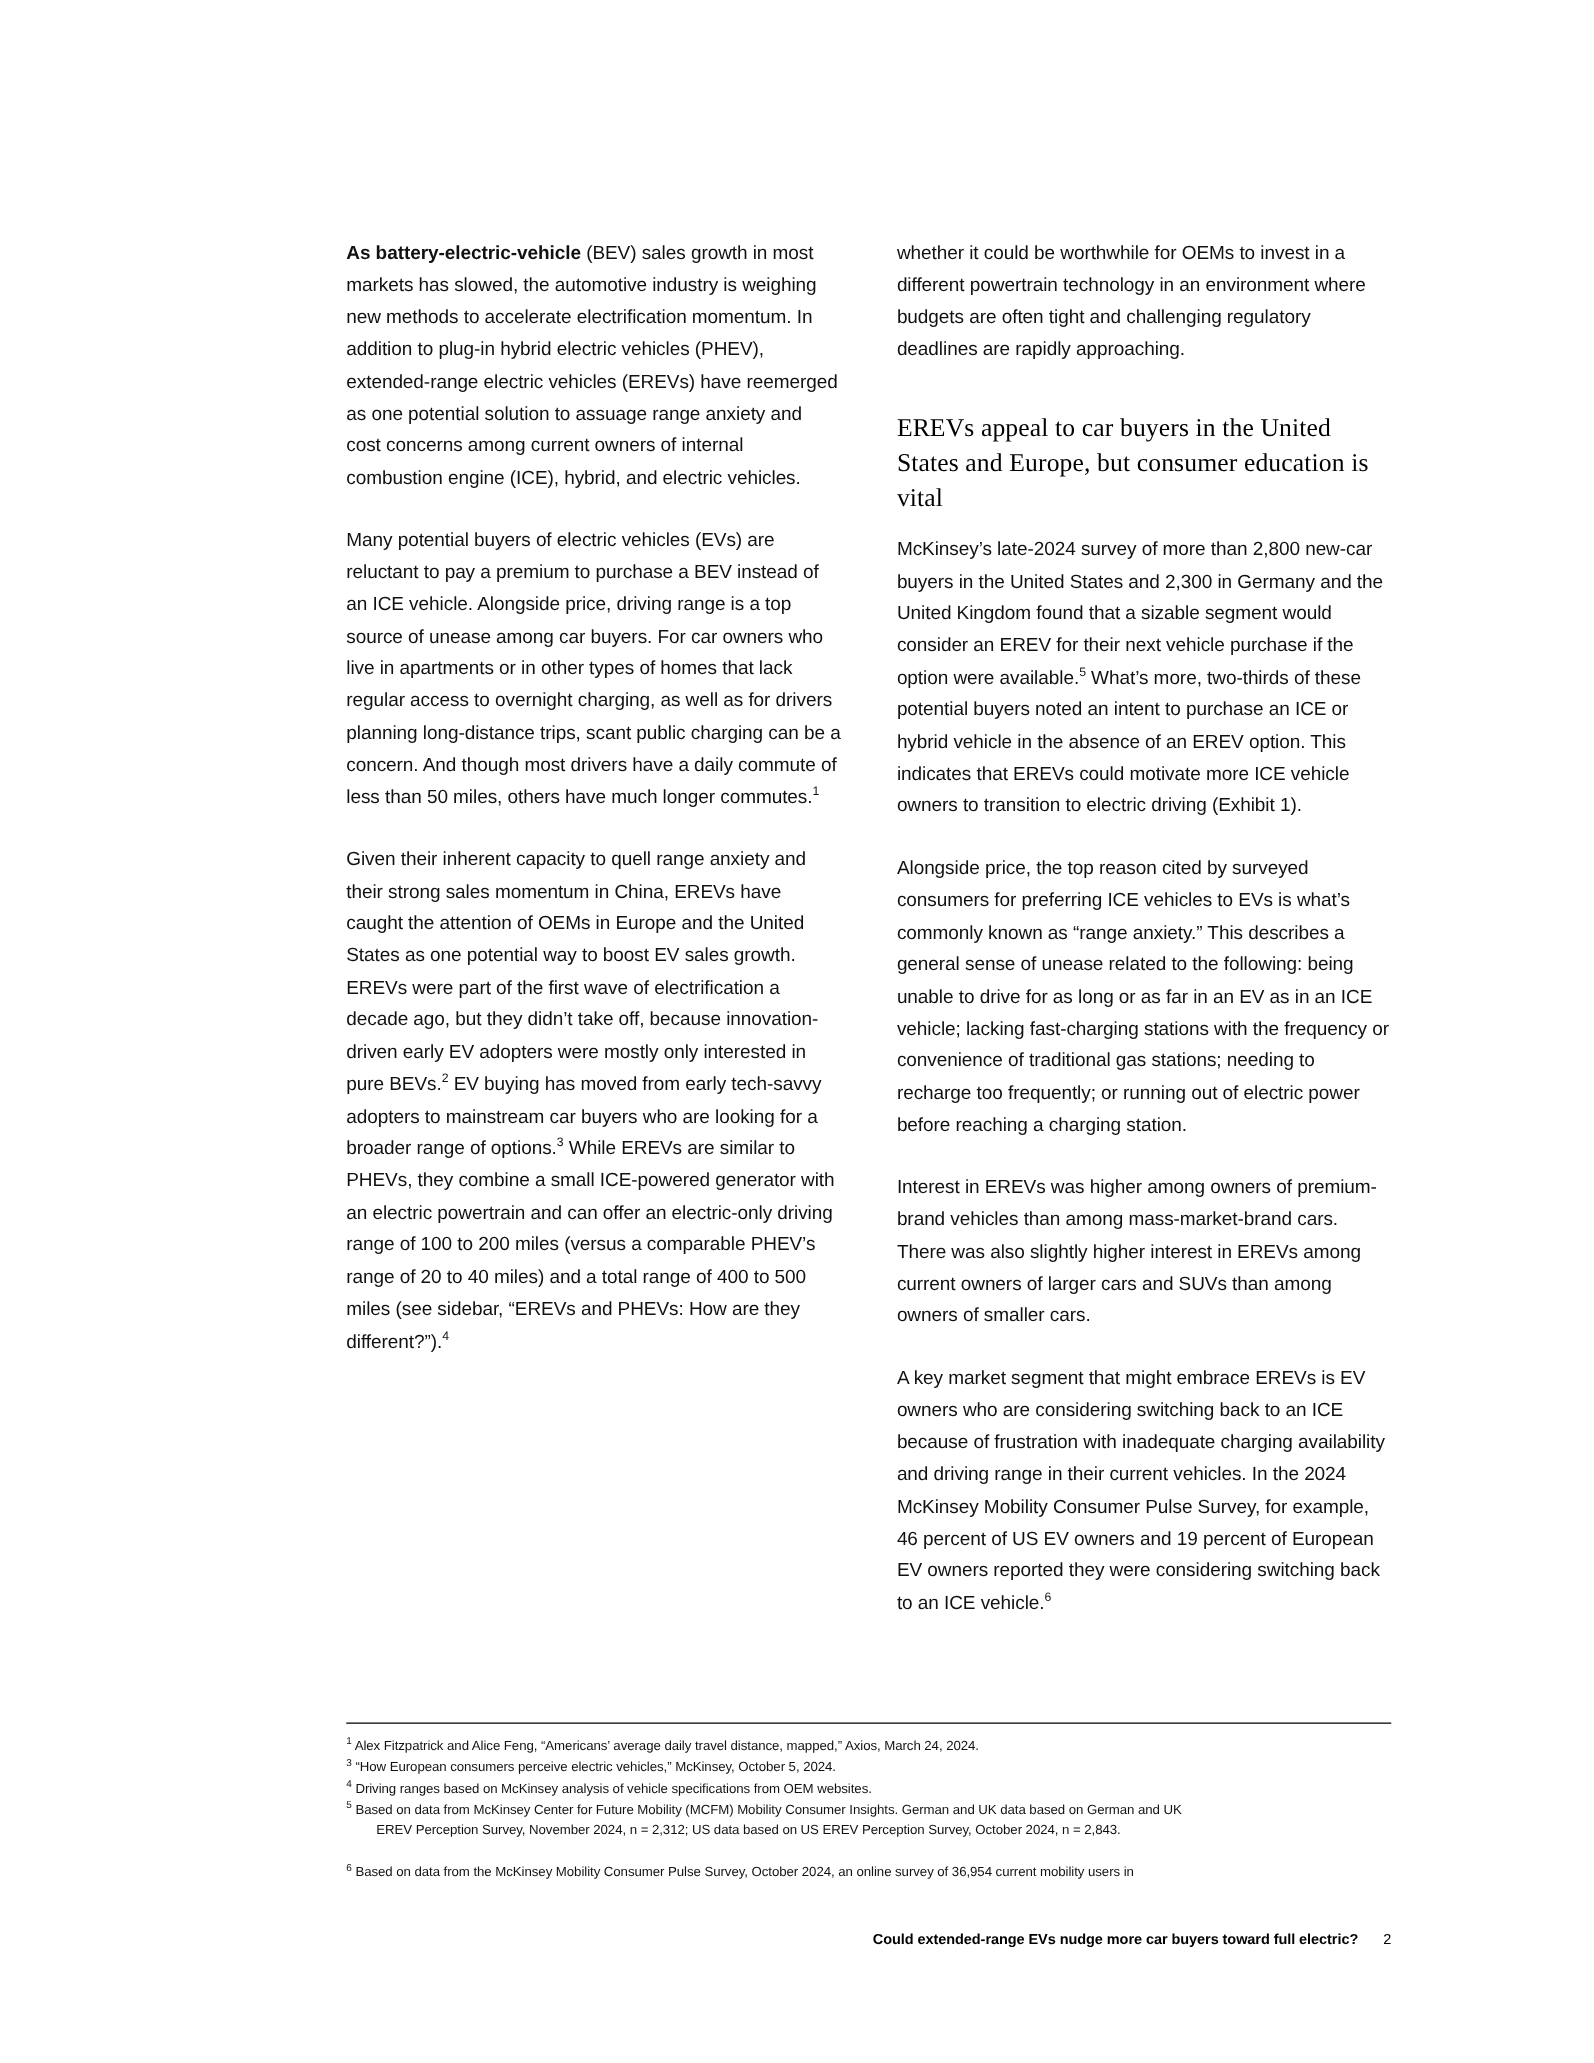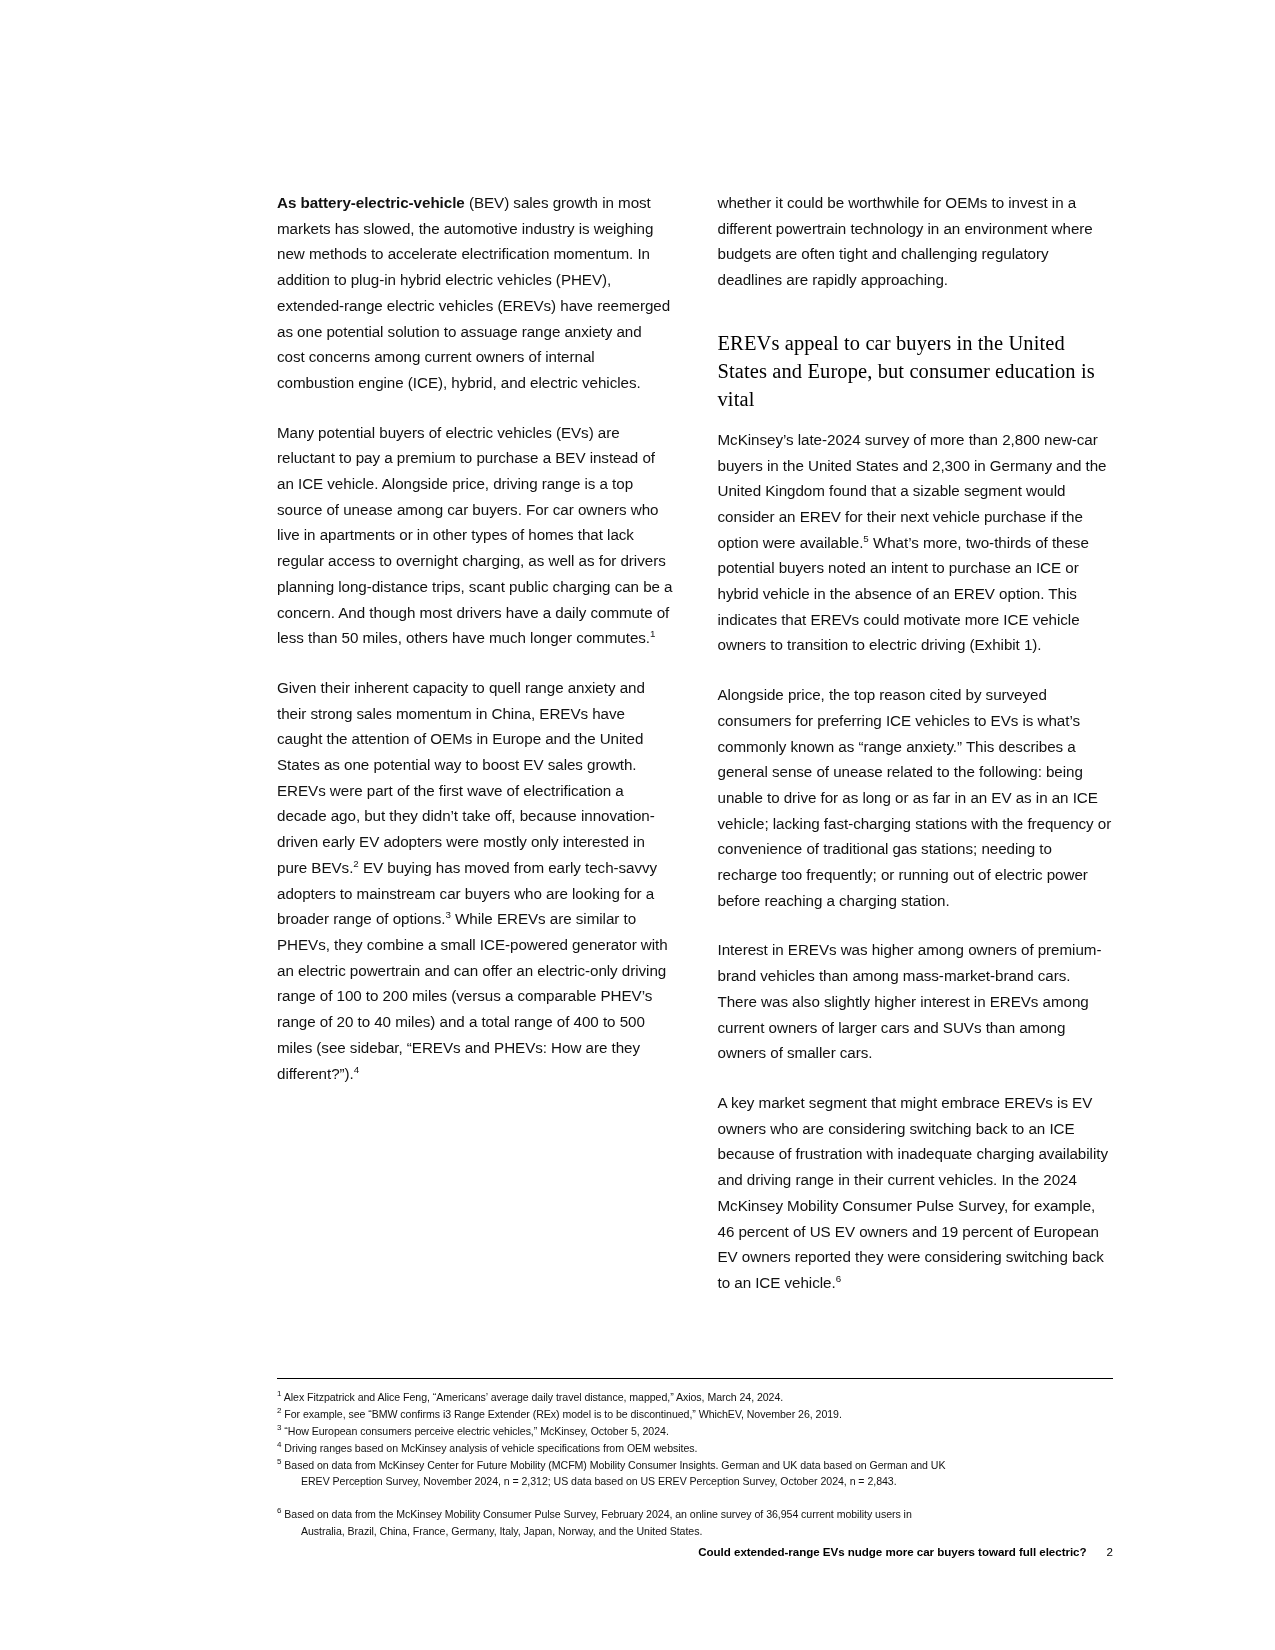--- a/index.html
+++ b/index.html
@@ -145,29 +145,28 @@
       </div>
 
     </div>
   </div>
 
   <div class="footnotes">
     <div class="fn-rule"></div>
 
     <p class="fn"><span class="fn-mark">1</span> <span>Alex Fitzpatrick and Alice Feng, “Americans’ average daily travel distance, mapped,” Axios, March 24, 2024.</span></p>
 
-    <p class="fn"><span class="fn-mark">2</span> <span>For example, see “BMW confirms i3 Range Extender (REx) model is to be discontinued,” WhichEV, November 26, 2019.</span></p>
 
     <p class="fn"><span class="fn-mark">3</span> <span>“How European consumers perceive electric vehicles,” McKinsey, October 5, 2024.</span></p>
 
     <p class="fn"><span class="fn-mark">4</span> <span>Driving ranges based on McKinsey analysis of vehicle specifications from OEM websites.</span></p>
 
     <p class="fn"><span class="fn-mark">5</span> <span>Based on data from McKinsey Center for Future Mobility (MCFM) Mobility Consumer Insights. German and UK data based on German and UK</span><span class="cont">EREV Perception Survey, November 2024, n = 2,312; US data based on US EREV Perception Survey, October 2024, n = 2,843.</span></p>
 
-    <p class="fn"><span class="fn-mark">6</span> <span>Based on data from the McKinsey Mobility Consumer Pulse Survey, February 2024, an online survey of 36,954 current mobility users in</span><span class="cont">Australia, Brazil, China, France, Germany, Italy, Japan, Norway, and the United States.</span></p>
+    <p class="fn"><span class="fn-mark">6</span> <span>Based on data from the McKinsey Mobility Consumer Pulse Survey, October 2024, an online survey of 36,954 current mobility users in</span></p>
   </div>
 
   <div class="footer">
     <div class="footer-title">Could extended-range EVs nudge more car buyers toward full electric?</div>
     <div class="footer-page">2</div>
   </div>
 
 </div>
 
 </body></html>

